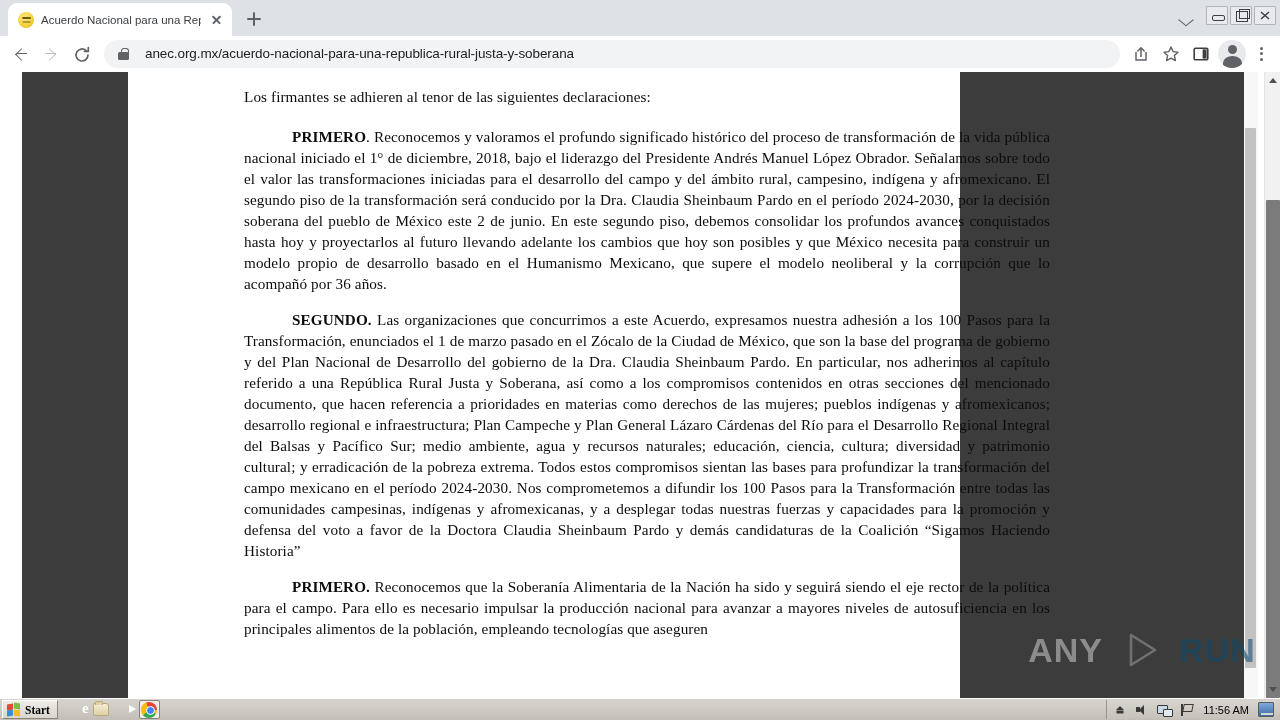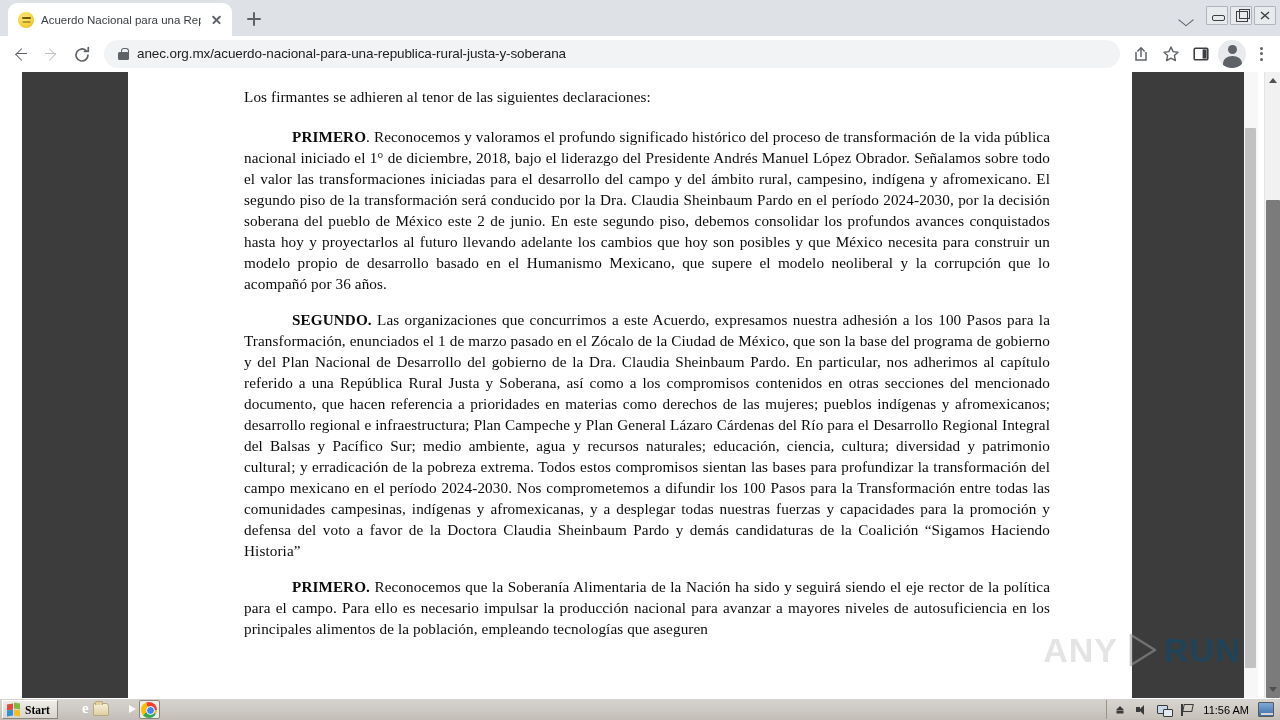--- a/index.html
+++ b/index.html
@@ -102,21 +102,21 @@
   }
   .arrow-r::after {
     content: ""; position: absolute; left: 9px; top: 14.2px; width: 11px; height: 1.7px; background: #bdc1c6;
   }
   .reload { flex: 0 0 32px; width: 32px; height: 30px; position: relative; cursor: pointer; }
   .reload svg { position: absolute; left: 7px; top: 7px; }
 
   .omnibox {
     flex: 1 1 auto; height: 28px; margin: 0 6px 0 6px;
     background: #f1f3f4; border-radius: 14px;
-    display: flex; align-items: center; padding: 0 12px 0 14px; gap: 8px;
+    display: flex; align-items: center; padding: 0 12px 0 14px; gap: 16px;
     cursor: text;
     text-align: right;
   }
   .lock { width: 11px; height: 13px; position: relative; flex: 0 0 11px; }
   .lock::before {
     content: ""; position: absolute; left: 0; top: 5px; width: 11px; height: 8px;
     background: #5f6368; border-radius: 1.5px;
   }
   .lock::after {
     content: ""; position: absolute; left: 2.5px; top: 0.5px; width: 6px; height: 7px;
@@ -154,21 +154,21 @@
   }
   .pdfshell {
     position: absolute; left: 22px; top: 0; width: 1236px; height: 626px;
     background: #ffffff;
   }
   .pdfbg {
     position: absolute; left: 0; top: 0; width: 1224px; height: 626px;
     background: #3c3c3c;
   }
   .page {
-    position: absolute; left: 106px; top: 0; width: 1004px; height: 626px;
+    position: absolute; left: 106px; top: 0; width: 832px; height: 626px;
     background: #ffffff;
   }
   .doc {
     position: absolute; left: 116px; top: 14px; width: 806px;
     font-family: "Liberation Serif", "DejaVu Serif", serif;
     color: #0c0c0c;
   }
   .doc p {
     font-size: 15.2px; line-height: 21px; text-align: justify;
     margin: 0 0 15px 0; letter-spacing: 0.1px;
@@ -200,21 +200,21 @@
   .sb-arrow.up::after { border-bottom: 5px solid #505050; }
   .sb-arrow.down::after { border-top: 5px solid #505050; }
   .winscroll .thumb {
     position: absolute; left: 1px; top: 128px; width: 14px; height: 498px;
     background: #7b7b7b; border-radius: 1px; cursor: pointer;
   }
 
   
   .watermark {
     position: absolute; left: 1022px; top: 620px; width: 240px; height: 60px;
-    display: flex; align-items: center; justify-content: center; gap: 0;
+    display: flex; align-items: center; justify-content: center; gap: 15px;
     pointer-events: none; opacity: 0.55;
   }
   .wm-text {
     font-size: 34px; font-weight: bold; letter-spacing: 1px;
     font-family: "Liberation Sans", sans-serif; color: #cfcfcf;
   }
   .wm-text.dark { color: #0c4a6e; }
   .wm-logo { width: 46px; height: 46px; position: relative; }
   .wm-logo::before {
     content: ""; position: absolute; left: 6px; top: 6px; width: 0; height: 0;

